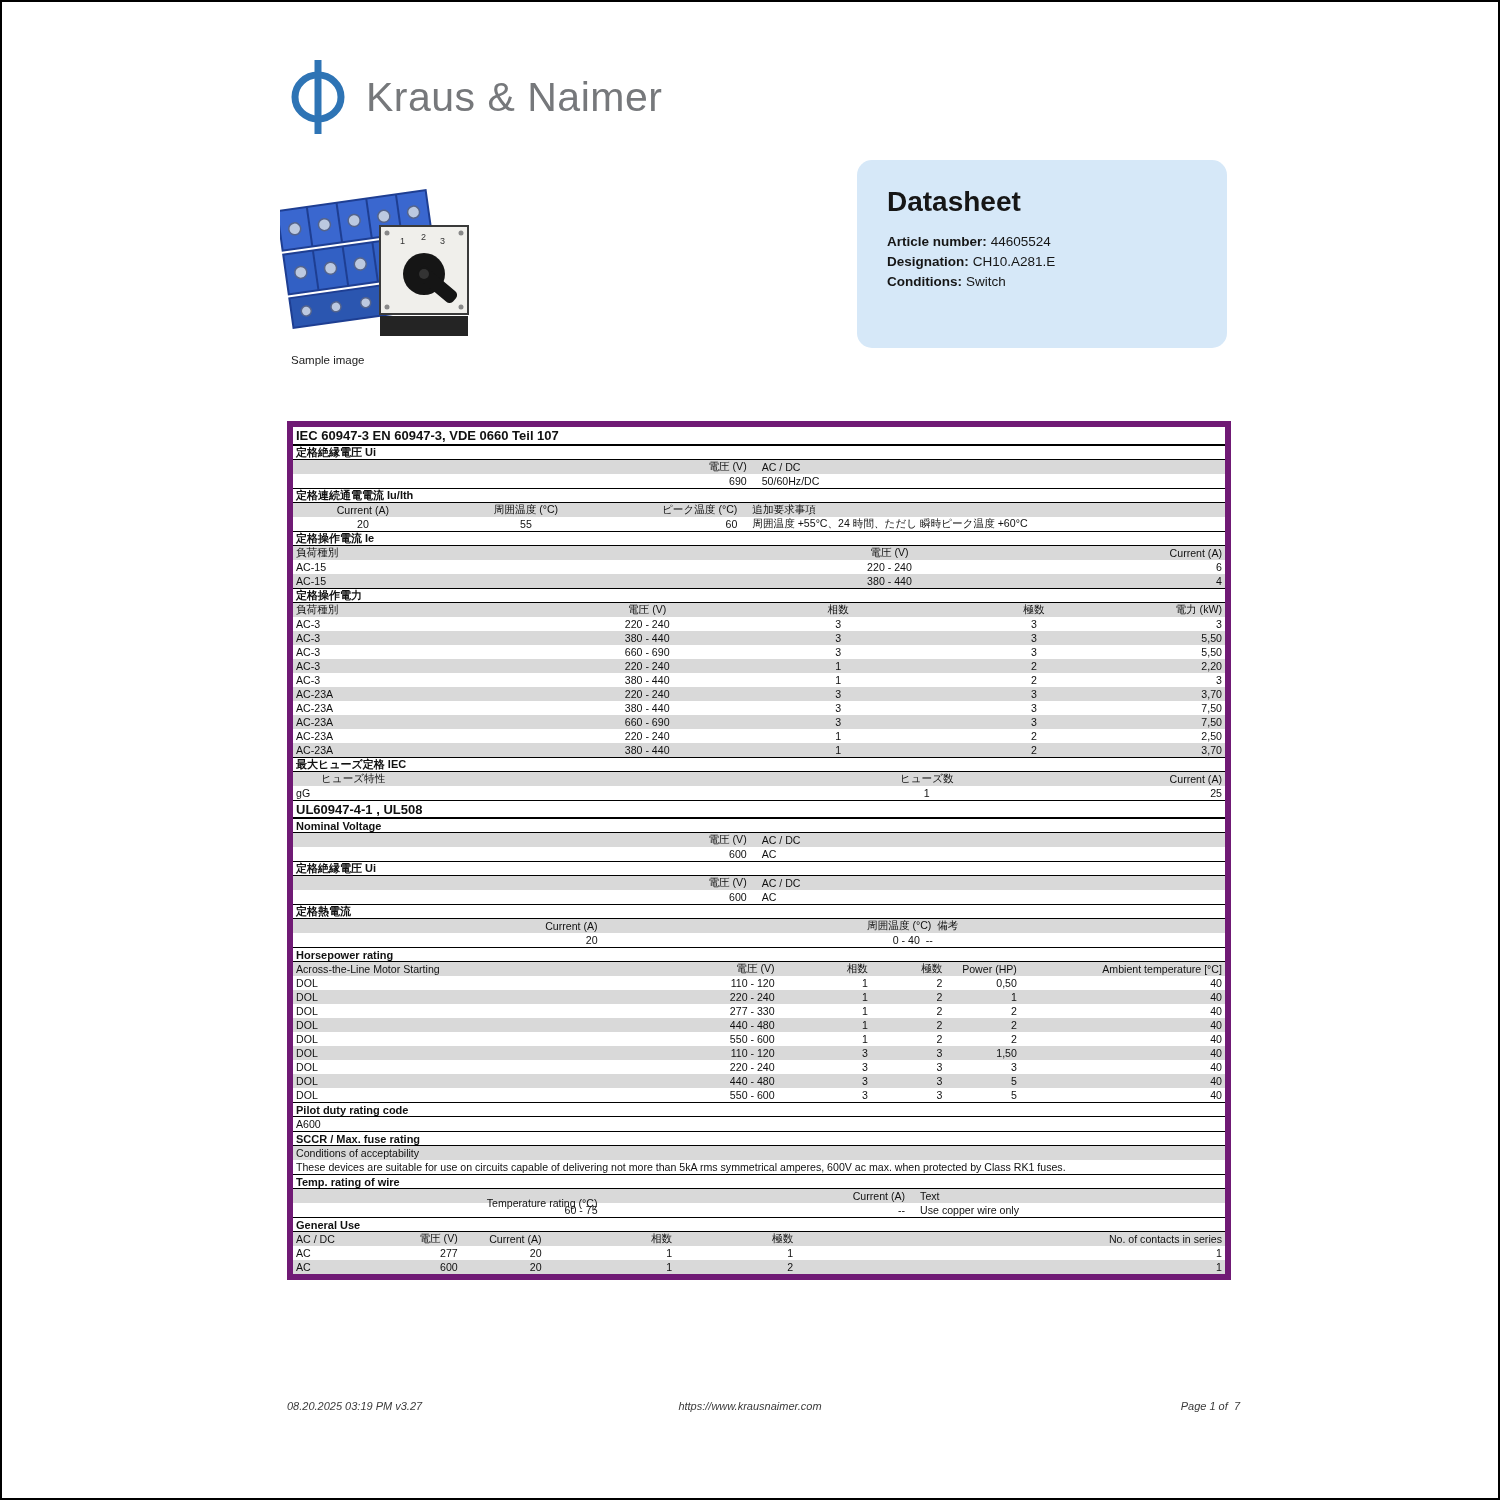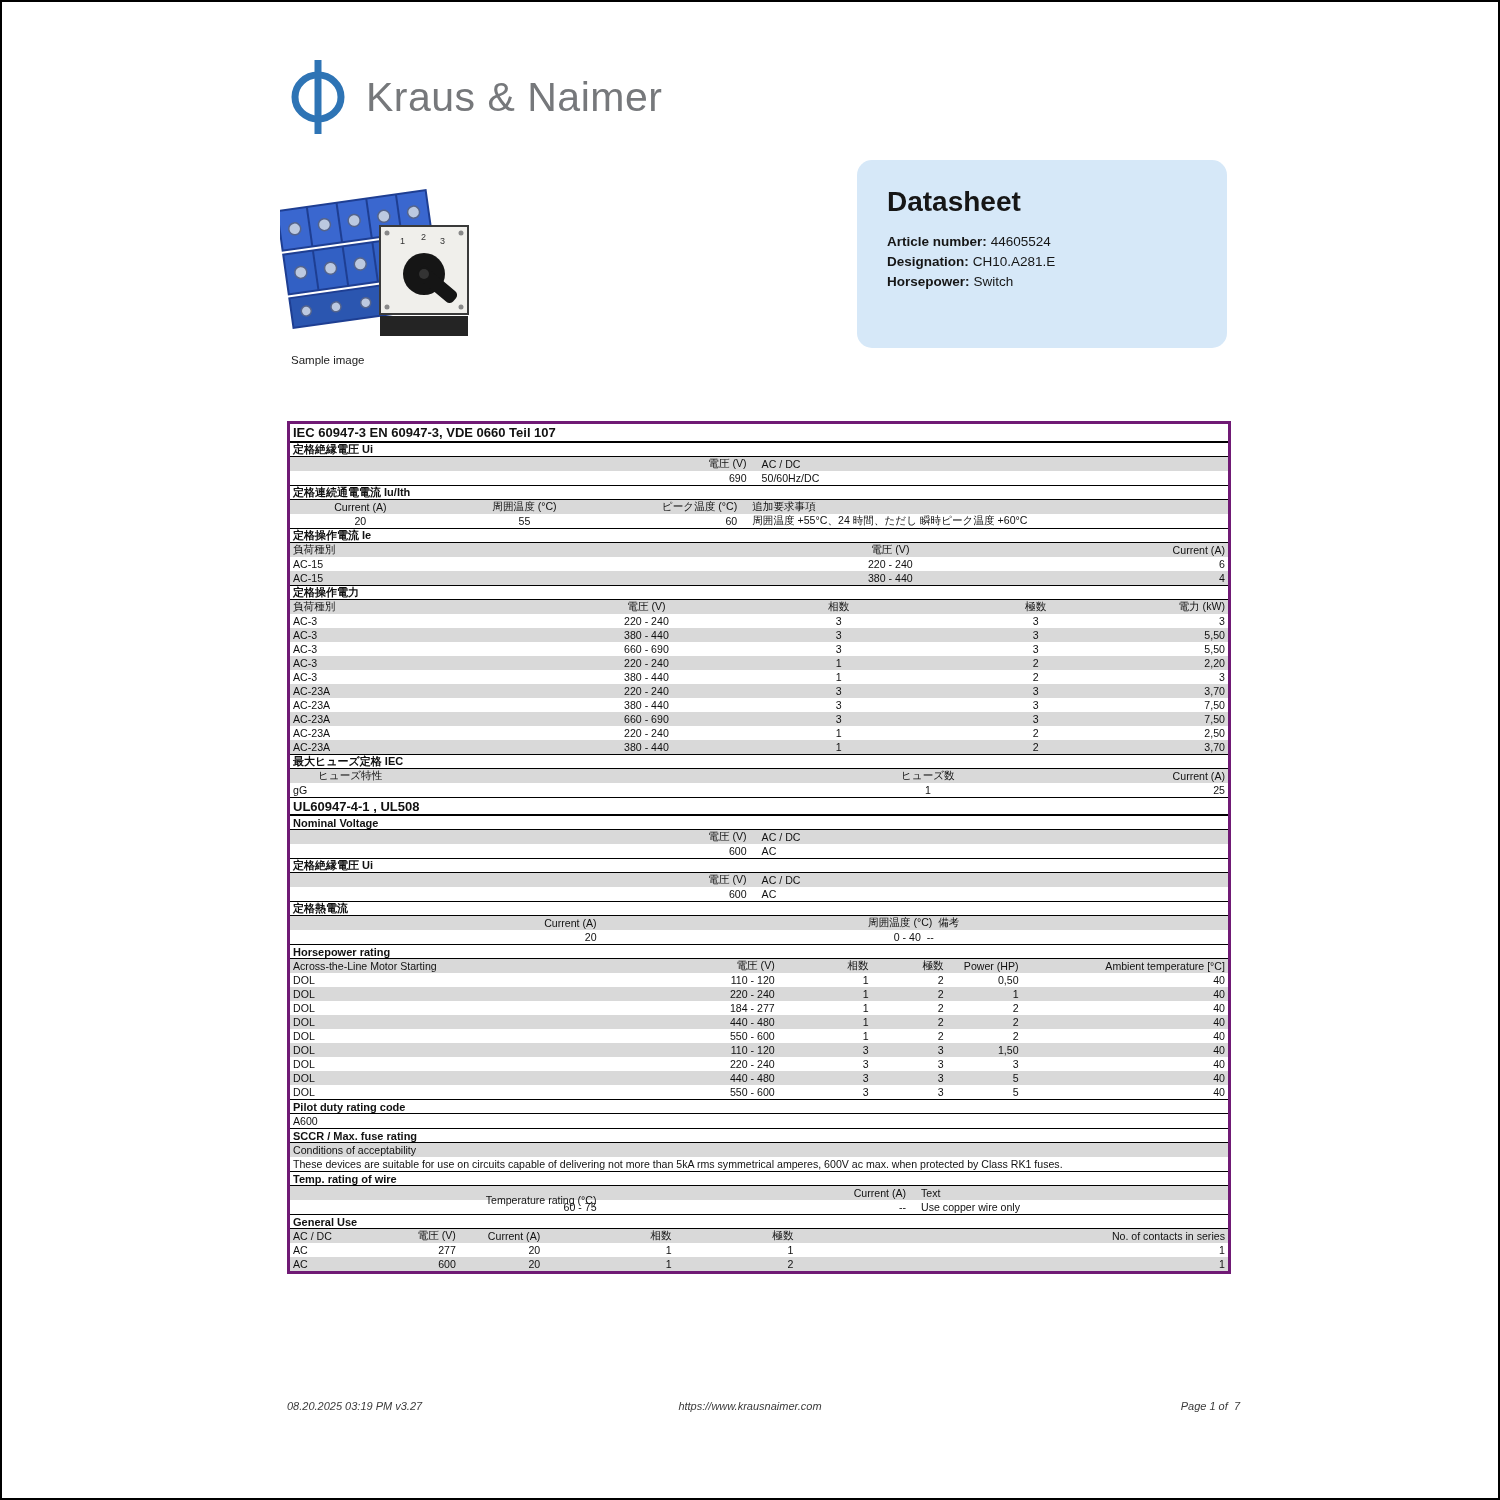--- a/index.html
+++ b/index.html
@@ -16,21 +16,21 @@
   .sample-caption { position:absolute; left:289px; top:352px; font-size:11.5px; color:#222; }
 
   
   .infobox { position:absolute; left:855px; top:158px; width:370px; height:188px;
              background:#d6e8f8; border-radius:15px; padding:26px 30px; }
   .infobox h1 { font-size:28px; font-weight:700; color:#161616; margin-bottom:14px; }
   .ds-line { font-size:13.5px; color:#161616; line-height:20px; white-space:pre; }
   .ds-label { font-weight:700; margin-right:4px; }
 
   
-  .spec-table { position:absolute; left:285px; top:419px; width:944px; border:3px solid #701a75; background:#14532d; }
+  .spec-table { position:absolute; left:285px; top:419px; width:944px; border:6px solid #701a75; background:#14532d; }
   .row { display:flex; align-items:center; height:14px; font-size:10.6px; color:#111; background:#fff; }
   .row.hd, .row.dg { background:#d9d9d9; }
   .row.h1 { height:18px; font-size:13px; font-weight:700; border-top:1px solid #000; border-bottom:1px solid #000; }
   .row.h1:first-child { border-top:none; }
   .row.h2 { height:15px; font-size:11px; font-weight:700; border-top:1px solid #000; border-bottom:1px solid #000; }
   .cell { flex:0 0 auto; white-space:pre; }
   .cell.l { text-align:left; padding-left:3px; }
   .cell.l:not(:first-child) { padding-left:12px; }
   .cell.c { text-align:center; }
   .cell.r { text-align:right; padding-right:3px; }
@@ -98,21 +98,21 @@
       <rect x="100" y="146" width="88" height="20" fill="#242424"></rect>
     </svg>
   </div>
 
   <div class="sample-caption">Sample image</div>
 
   <section class="infobox">
     <h1>Datasheet</h1>
     <div class="ds-line"><span class="ds-label">Article number:</span><span>44605524</span></div>
     <div class="ds-line"><span class="ds-label">Designation:</span><span>CH10.A281.E</span></div>
-    <div class="ds-line"><span class="ds-label">Horsepower:</span><span>Switch</span></div>
+    <div class="ds-line"><span class="ds-label">Conditions:</span><span>Switch</span></div>
   </section>
 
   <div class="spec-table" id="spec-table">
       <div class="row h1">
         <span class="cell l" style="width: 100%;">IEC 60947-3 EN 60947-3, VDE 0660 Teil 107</span>
       </div>
       <div class="row h2">
         <span class="cell l" style="width: 100%;">定格絶縁電圧 Ui</span>
       </div>
       <div class="row hd">
@@ -307,21 +307,21 @@
       <div class="row dg">
         <span class="cell l" style="width: 28%;">DOL</span>
         <span class="cell r" style="width: 24%;">220 - 240</span>
         <span class="cell r" style="width: 10%;">1</span>
         <span class="cell r" style="width: 8%;">2</span>
         <span class="cell r" style="width: 8%;">1</span>
         <span class="cell r" style="width: 22%;">40</span>
       </div>
       <div class="row dw">
         <span class="cell l" style="width: 28%;">DOL</span>
-        <span class="cell r" style="width: 24%;">184 - 277</span>
+        <span class="cell r" style="width: 24%;">277 - 330</span>
         <span class="cell r" style="width: 10%;">1</span>
         <span class="cell r" style="width: 8%;">2</span>
         <span class="cell r" style="width: 8%;">2</span>
         <span class="cell r" style="width: 22%;">40</span>
       </div>
       <div class="row dg">
         <span class="cell l" style="width: 28%;">DOL</span>
         <span class="cell r" style="width: 24%;">440 - 480</span>
         <span class="cell r" style="width: 10%;">1</span>
         <span class="cell r" style="width: 8%;">2</span>

